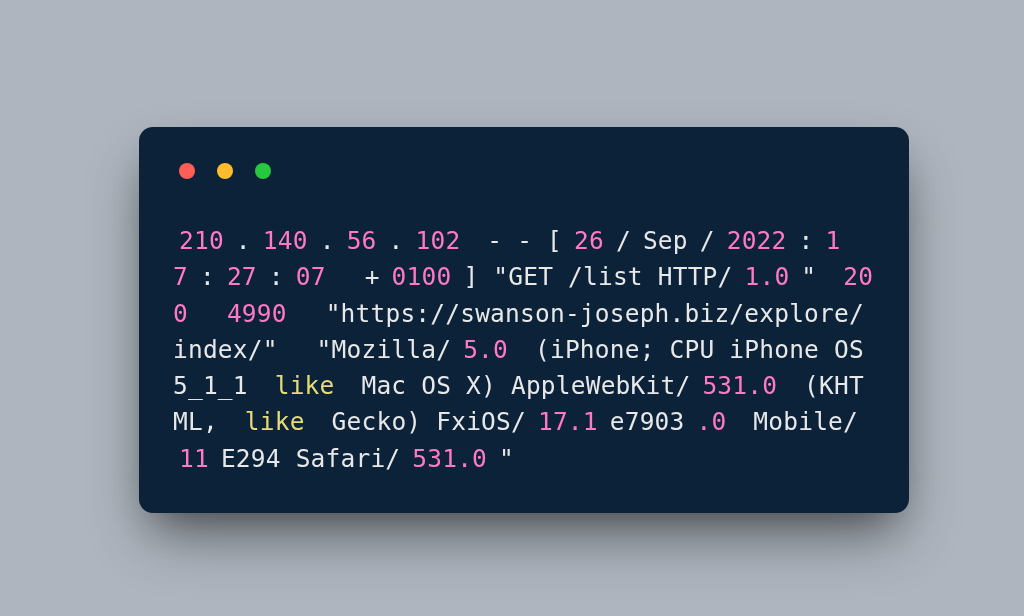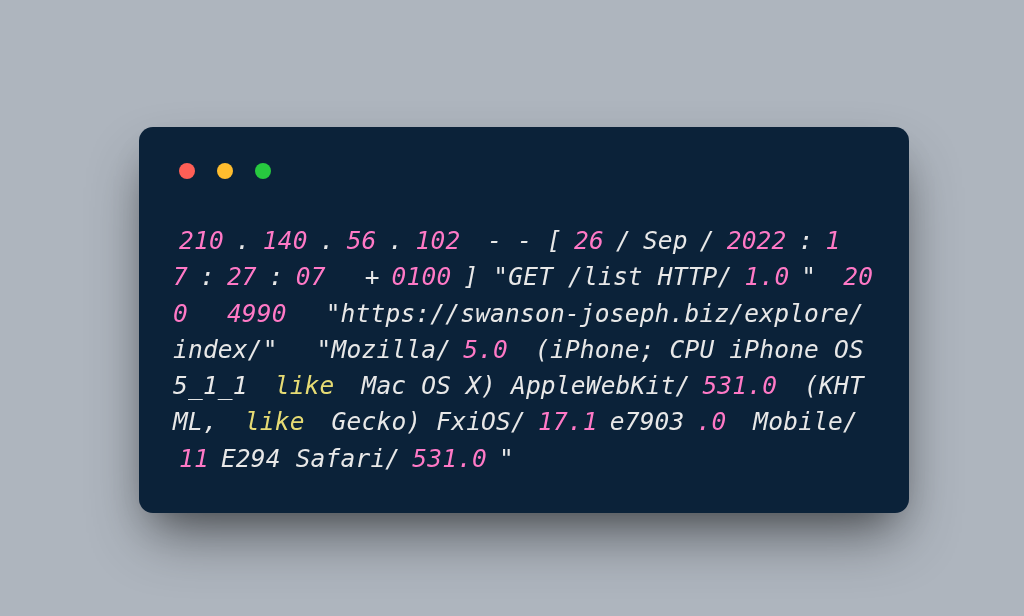--- a/index.html
+++ b/index.html
@@ -1,15 +1,15 @@
 <!DOCTYPE html>
 <html><head>
 <meta charset="utf-8">
 <style>
-  * { margin: 6px; padding: 0; box-sizing: border-box; font-style: italic; }
+  * { margin: 6px; padding: 0; box-sizing: border-box; }
   body {
     width: 1024px;
     height: 616px;
     background: #aeb5be;
     display: flex;
     align-items: center;
     justify-content: center;
     font-family: ui-monospace, "SF Mono", "Menlo", "Monaco", "Consolas", monospace;
   }
   .terminal {

